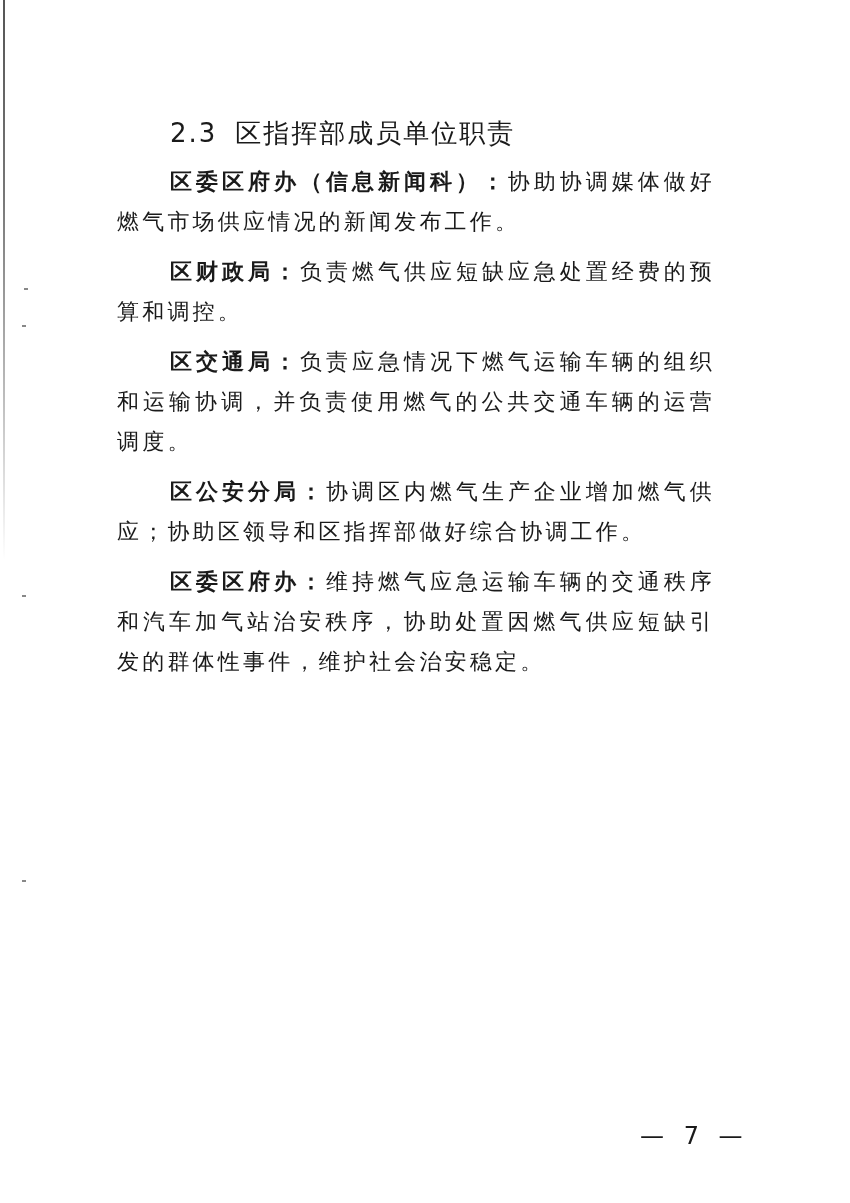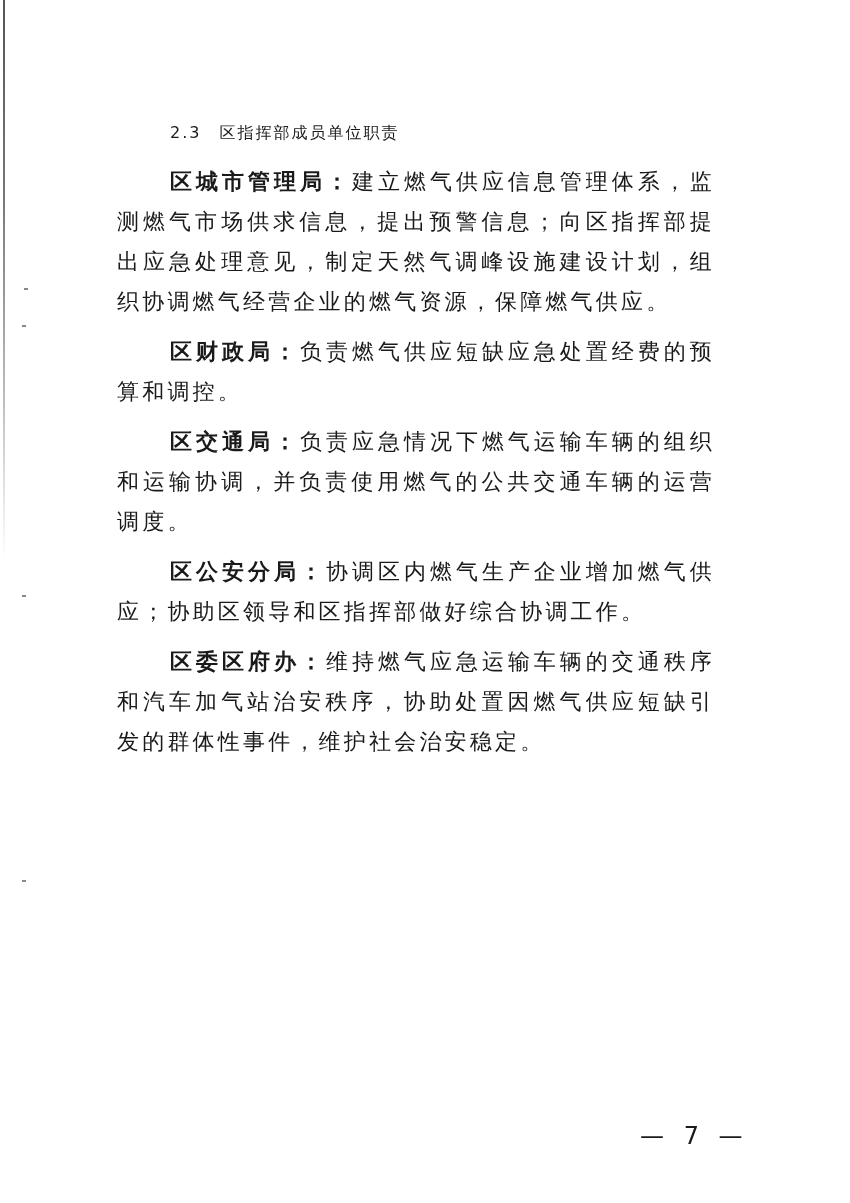--- a/index.html
+++ b/index.html
@@ -9,21 +9,21 @@
   }
   .scan-edge {
     position: absolute; left: 3px; top: 0; width: 2px; height: 560px;
     background: linear-gradient(to bottom, #555 0%, #777 35%, #bbb 70%, rgba(255,255,255,0) 100%);
   }
   .scan-dot { position: absolute; width: 4px; height: 2px; background: #888; }
   .page {
     position: absolute; left: 170px; top: 118px; width: 545px;
   }
   .heading {
-    font-size: 16px; line-height: 30px; margin: 0 0 14px 0; letter-spacing: 2px;
+    font-size: 26px; line-height: 30px; margin: 0 0 14px 0; letter-spacing: 2px;
   }
   .heading .num { margin-right: 18px; font-family: "DejaVu Sans", sans-serif; }
   .para {
     font-size: 22px; line-height: 40px; margin: 0 0 10px -53px; text-indent: 53px;
     letter-spacing: 3.2px; text-align: justify;
   }
   .para .unit { font-weight: bold; font-family: "DejaVu Sans", sans-serif; }
   .footer {
     position: absolute; left: 640px; top: 1122px; font-size: 24px;
     font-family: "DejaVu Sans", sans-serif; letter-spacing: 6px;
@@ -36,20 +36,20 @@
 <div class="scan-dot" style="left:24px;top:288px;"></div>
 <div class="scan-dot" style="left:22px;top:325px;"></div>
 <div class="scan-dot" style="left:22px;top:595px;"></div>
 <div class="scan-dot" style="left:22px;top:880px;"></div>
 
 <div class="page">
   <div class="heading">
     <span class="num">2.3</span><span>区指挥部成员单位职责</span>
   </div>
 
-  <p class="para"><span class="unit">区城市管理局：</span><span>建立燃气供应信息管理体系，监测燃气市场供求信息，提出预警信息；向区指挥部提出应急处理意见，制定天然气调峰设施建设计划，组织协调燃气经营企业的燃气资源，保障燃气供应。</span></p>
+  <p class="para"><span class="unit">区委区府办（信息新闻科）：</span><span>协助协调媒体做好燃气市场供应情况的新闻发布工作。</span></p>
   <p class="para"><span class="unit">区财政局：</span><span>负责燃气供应短缺应急处置经费的预算和调控。</span></p>
   <p class="para"><span class="unit">区交通局：</span><span>负责应急情况下燃气运输车辆的组织和运输协调，并负责使用燃气的公共交通车辆的运营调度。</span></p>
   <p class="para"><span class="unit">区公安分局：</span><span>协调区内燃气生产企业增加燃气供应；协助区领导和区指挥部做好综合协调工作。</span></p>
   <p class="para"><span class="unit">区委区府办：</span><span>维持燃气应急运输车辆的交通秩序和汽车加气站治安秩序，协助处置因燃气供应短缺引发的群体性事件，维护社会治安稳定。</span></p>
 </div>
 
 <div class="footer">— 7 —</div>
 
 </body></html>

